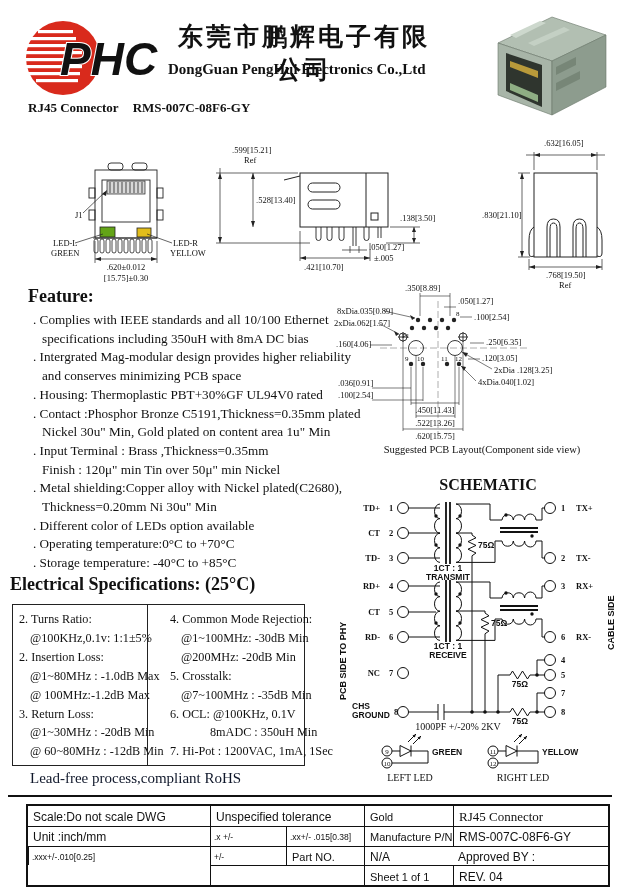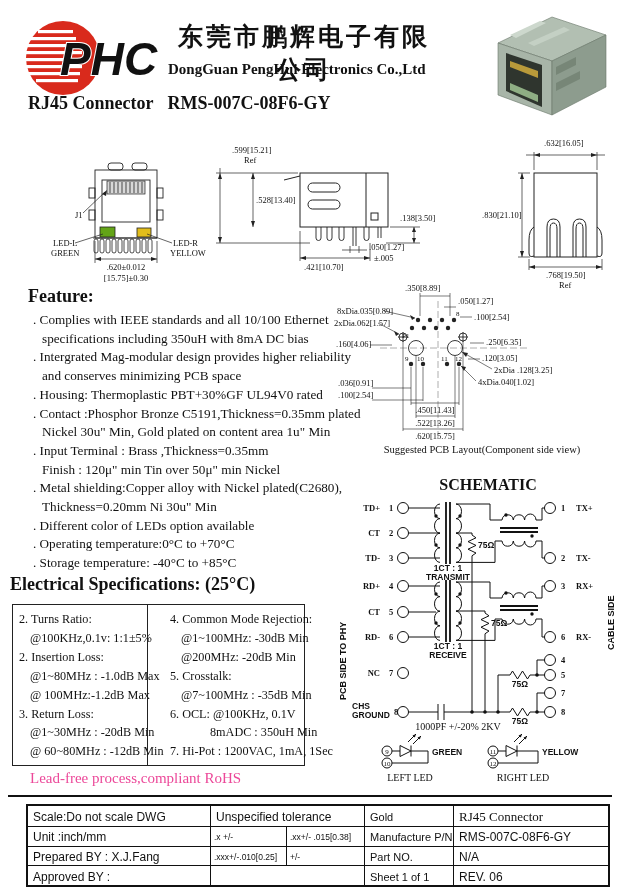--- a/index.html
+++ b/index.html
@@ -8,21 +8,21 @@
   .abs{position:absolute}
   svg{overflow:visible;display:block}
   svg text{font-family:"Liberation Serif",serif;fill:#111;font-size:8.5px}
   .sch-b{font-family:"Liberation Sans",sans-serif;font-weight:bold;font-size:9px}
   .sch-s{font-family:"Liberation Sans",sans-serif;font-weight:bold;font-size:8.5px}
   .sch-title{font-size:16px;font-weight:bold}
   .cap{font-size:10.5px}
   .tiny{font-size:7px}
   .company-cn{left:168px;top:20px;width:272px;text-align:center;font-size:25px;letter-spacing:3px;font-weight:bold}
   .company-en{left:168px;top:61px;width:272px;text-align:left;font-size:15px;font-weight:bold}
-  .prod-title{left:28px;top:93px;font-size:18px;font-weight:bold;white-space:nowrap}
+  .prod-title{left:28px;top:100px;font-size:13px;font-weight:bold;white-space:nowrap}
   .prod-title span{margin-right:14px}
   .h1{font-size:18px;font-weight:bold}
   .feat-block{left:28px;top:286px;width:320px}
   .feat{font-size:13.2px;line-height:18.7px;white-space:nowrap}
   .feat.f{padding-left:5px}
   .feat.c{padding-left:14px}
   .spec-block{left:10px;top:574px;width:300px}
   .spec-table{position:absolute;left:2px;top:30px;width:291px;height:160px;border:1.4px solid #222;display:flex}
   .spec-col{padding:5px 0 0 6px}
   .spec-col.left{width:128px}
@@ -538,38 +538,37 @@
       <div class="spec ind">@200MHz: -20dB Min</div>
       <div class="spec">5. Crosstalk:</div>
       <div class="spec ind">@7~100MHz : -35dB Min</div>
       <div class="spec">6. OCL:   @100KHz, 0.1V</div>
       <div class="spec ind2">8mADC : 350uH Min</div>
       <div class="spec">7. Hi-Pot : 1200VAC, 1mA, 1Sec</div>
     </div>
   </div>
 </div>
 
-<div class="abs rohs" style="color: #ec4899;">Lead-free process,compliant RoHS</div>
+<div class="abs rohs" style="color: #0f172a;">Lead-free process,compliant RoHS</div>
 
 <div class="abs hr-line"></div>
 <div class="abs ftable">
   <div class="fc r1 c1">Scale:Do not scale DWG</div>
   <div class="fc r1 span2">Unspecified tolerance</div>
   <div class="fc r1 lab">Gold</div>
   <div class="fc r1 serif">RJ45 Connector</div>
 
   <div class="fc c1">Unit :inch/mm</div>
   <div class="fc sm">.x +/-</div>
   <div class="fc sm">.xx+/- .015[0.38]</div>
   <div class="fc lab">Manufacture P/N</div>
   <div class="fc">RMS-007C-08F6-GY</div>
 
-  <div class="fc c1">Prepared  BY : X.J.Fang</div>
   <div class="fc sm">.xxx+/-.010[0.25]</div>
   <div class="fc sm">+/-</div>
   <div class="fc lab">Part  NO.</div>
   <div class="fc">N/A</div>
 
   <div class="fc c1">Approved  BY :</div>
   <div class="fc span2"></div>
   <div class="fc lab">Sheet  1 of 1</div>
-  <div class="fc">REV.  06</div>
+  <div class="fc">REV.  04</div>
 </div>
 
 </body></html>

